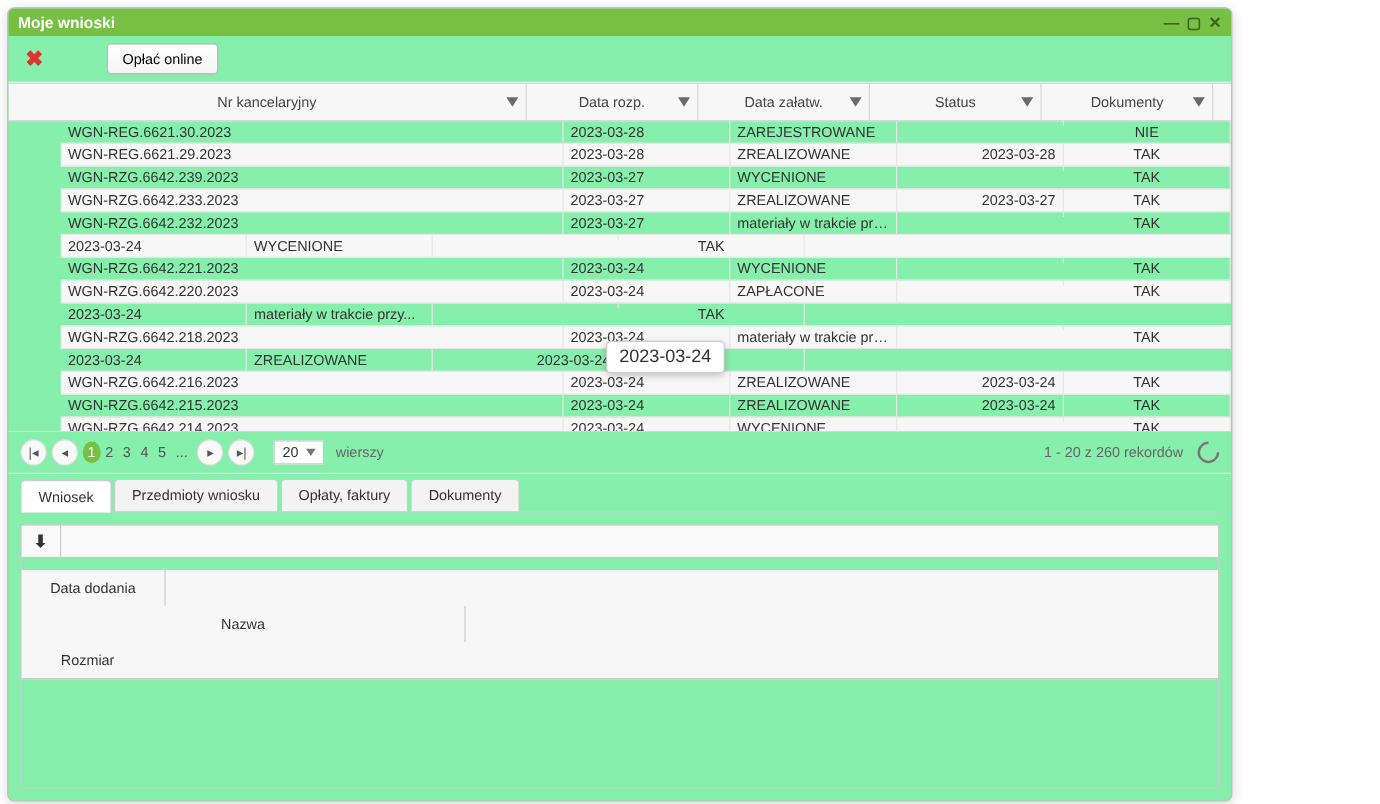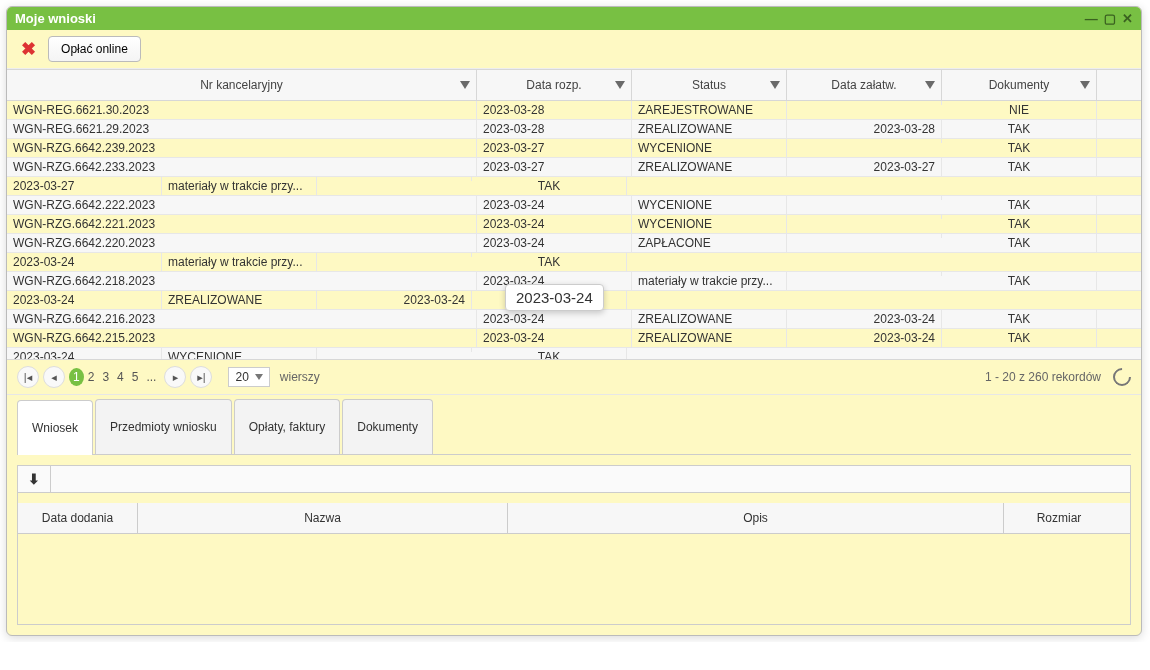--- a/index.html
+++ b/index.html
@@ -2,24 +2,24 @@
 <html><head>
 <meta charset="utf-8">
 <style>
   * { box-sizing: border-box; }
   body {
     margin: 0; padding: 6px; background: #fff;
     font-family: Arial, Helvetica, sans-serif;
     font-size: 12px; color: #333;
   }
   .window {
-    width: 1136px; border: 1px solid #bbb;
+    width: 1021px; border: 1px solid #bbb;
     border-radius: 6px; overflow: hidden;
     box-shadow: 0 2px 10px rgba(0,0,0,0.15);
-    background: #fef9c3;
+    background: #86efac;
   }
   .titlebar {
     background: #78c043; color: #fff;
     display: flex; align-items: center;
     padding: 4px 8px; font-size: 13px; font-weight: bold;
   }
   .titlebar .spacer { flex: 1; }
   .win-btn {
     font-size: 13px; margin-left: 6px; cursor: pointer;
     color: #3a6120; font-weight: bold;
@@ -31,20 +31,21 @@
   }
   .close-x {
     color: #d33; font-size: 18px; font-weight: bold;
     cursor: pointer; padding: 0 4px;
   }
   .btn {
     border: 1px solid #bbb; border-radius: 4px;
     background: linear-gradient(#fff,#f4f4f4);
     padding: 5px 12px; font-size: 12px;
     cursor: pointer;
+    margin-left: 41px;
   }
   .grid-wrap { position: relative; }
   .grid-header, .grid-row {
     display: flex; align-items: flex-start;
   }
   .grid-header {
     border-top: 1px solid #d7d7d7;
     border-bottom: 1px solid #d7d7d7;
     background: #f7f7f7;
   }
@@ -61,20 +62,21 @@
     border-left: 5px solid transparent;
     border-right: 5px solid transparent;
     border-top: 8px solid #6a6a6a;
   }
   .grid-body {
     height: 259px; overflow-y: scroll;
     border-bottom: 1px solid #d7d7d7;
   }
   .grid-row {
     border-bottom: 1px solid #e7e7e7;
+    margin-left: 44px;
   }
   .grid-row:nth-child(even) { background: #f7f7f7; }
   .cell {
     padding: 2px 6px; font-size: 12px;
     border-right: 1px solid #e7e7e7;
     white-space: nowrap; overflow: hidden; text-overflow: ellipsis;
   }
   .c-nr { width: 470px; text-align: left; }
   .c-dr { width: 155px; text-align: left; }
   .c-st { width: 155px; text-align: left; }
@@ -123,38 +125,39 @@
     border-radius: 50%; border-top-color: transparent;
     transform: rotate(45deg); cursor: pointer; margin-left: 8px;
   }
 
   .tabs {
     display: flex; margin: 4px 10px 0 10px;
     border-bottom: 1px solid #ccc;
   }
   .tab {
     border: 1px solid #ccc; border-bottom: none;
-    padding: 20px 14px; margin-right: 2px;
+    padding: 6px 14px; margin-right: 2px;
     background: #f3f3f3; cursor: pointer;
     border-radius: 4px 4px 0 0;
   }
   .tab.active { background: #fff; position: relative; top: 1px; }
 
   .sub-panel { margin: 10px; border: 1px solid #ccc; }
   .sub-toolbar {
     display: flex; align-items: center;
     border-bottom: 1px solid #ccc; background: #fafafa;
   }
   .dl-btn {
     padding: 5px 10px; border-right: 1px solid #ccc;
     cursor: pointer; font-size: 14px; font-weight: bold;
   }
   .sub-header {
     display: flex; border-bottom: 1px solid #ccc;
     background: #f7f7f7;
+    flex-direction: column;
   }
   .sh {
     text-align: center; padding: 8px 6px;
     border-right: 1px solid #ccc; font-size: 12px;
   }
   .sh-data { width: 120px; }
   .sh-nazwa { width: 370px; }
   .sh-opis { flex: 1; }
   .sh-rozmiar { width: 110px; border-right: none; }
   .sub-body { height: 90px; overflow-y: scroll; }
@@ -181,26 +184,26 @@
   <div class="grid-wrap">
     <div class="grid-header">
       <div class="hcell c-nr">
         <span>Nr kancelaryjny</span>
         <span class="filter-icon"></span>
       </div>
       <div class="hcell c-dr">
         <span>Data rozp.</span>
         <span class="filter-icon"></span>
       </div>
+      <div class="hcell c-dz">
+        <span>Data załatw.</span>
+        <span class="filter-icon"></span>
+      </div>
       <div class="hcell c-st">
         <span>Status</span>
-        <span class="filter-icon"></span>
-      </div>
-      <div class="hcell c-dz">
-        <span>Data załatw.</span>
         <span class="filter-icon"></span>
       </div>
       <div class="hcell c-dk">
         <span>Dokumenty</span>
         <span class="filter-icon"></span>
       </div>
       <div class="scrollbar-gap"></div>
     </div>
     <div class="grid-body" id="grid-body">
         <div class="grid-row">
@@ -225,27 +228,27 @@
           <div class="cell c-dk">TAK</div>
         </div>
         <div class="grid-row">
           <div class="cell c-nr">WGN-RZG.6642.233.2023</div>
           <div class="cell c-dr">2023-03-27</div>
           <div class="cell c-st">ZREALIZOWANE</div>
           <div class="cell c-dz">2023-03-27</div>
           <div class="cell c-dk">TAK</div>
         </div>
         <div class="grid-row">
+          <div class="cell c-nr">WGN-RZG.6642.232.2023</div>
           <div class="cell c-dr">2023-03-27</div>
           <div class="cell c-st">materiały w trakcie przy...</div>
           <div class="cell c-dz"></div>
           <div class="cell c-dk">TAK</div>
         </div>
         <div class="grid-row">
-          <div class="cell c-nr">WGN-RZG.6642.222.2023</div>
           <div class="cell c-dr">2023-03-24</div>
           <div class="cell c-st">WYCENIONE</div>
           <div class="cell c-dz"></div>
           <div class="cell c-dk">TAK</div>
         </div>
         <div class="grid-row">
           <div class="cell c-nr">WGN-RZG.6642.221.2023</div>
           <div class="cell c-dr">2023-03-24</div>
           <div class="cell c-st">WYCENIONE</div>
           <div class="cell c-dz"></div>
@@ -285,20 +288,21 @@
           <div class="cell c-dk">TAK</div>
         </div>
         <div class="grid-row">
           <div class="cell c-nr">WGN-RZG.6642.215.2023</div>
           <div class="cell c-dr">2023-03-24</div>
           <div class="cell c-st">ZREALIZOWANE</div>
           <div class="cell c-dz">2023-03-24</div>
           <div class="cell c-dk">TAK</div>
         </div>
         <div class="grid-row">
+          <div class="cell c-nr">WGN-RZG.6642.214.2023</div>
           <div class="cell c-dr">2023-03-24</div>
           <div class="cell c-st">WYCENIONE</div>
           <div class="cell c-dz"></div>
           <div class="cell c-dk">TAK</div>
         </div>
       </div>
     <div class="tooltip">2023-03-24</div>
   </div>
 
   <div class="pager">
@@ -325,19 +329,18 @@
     </div>
 
   <div class="sub-panel">
     <div class="sub-toolbar">
       <span class="dl-btn">⬇</span>
     </div>
     <div style="height:10px;"></div>
     <div class="sub-header">
       <div class="sh sh-data">Data dodania</div>
       <div class="sh sh-nazwa">Nazwa</div>
-      <div class="sh sh-opis">Opis</div>
       <div class="sh sh-rozmiar">Rozmiar</div>
       <div class="scrollbar-gap"></div>
     </div>
     <div class="sub-body"></div>
   </div>
 </div>
 
 </body></html>

